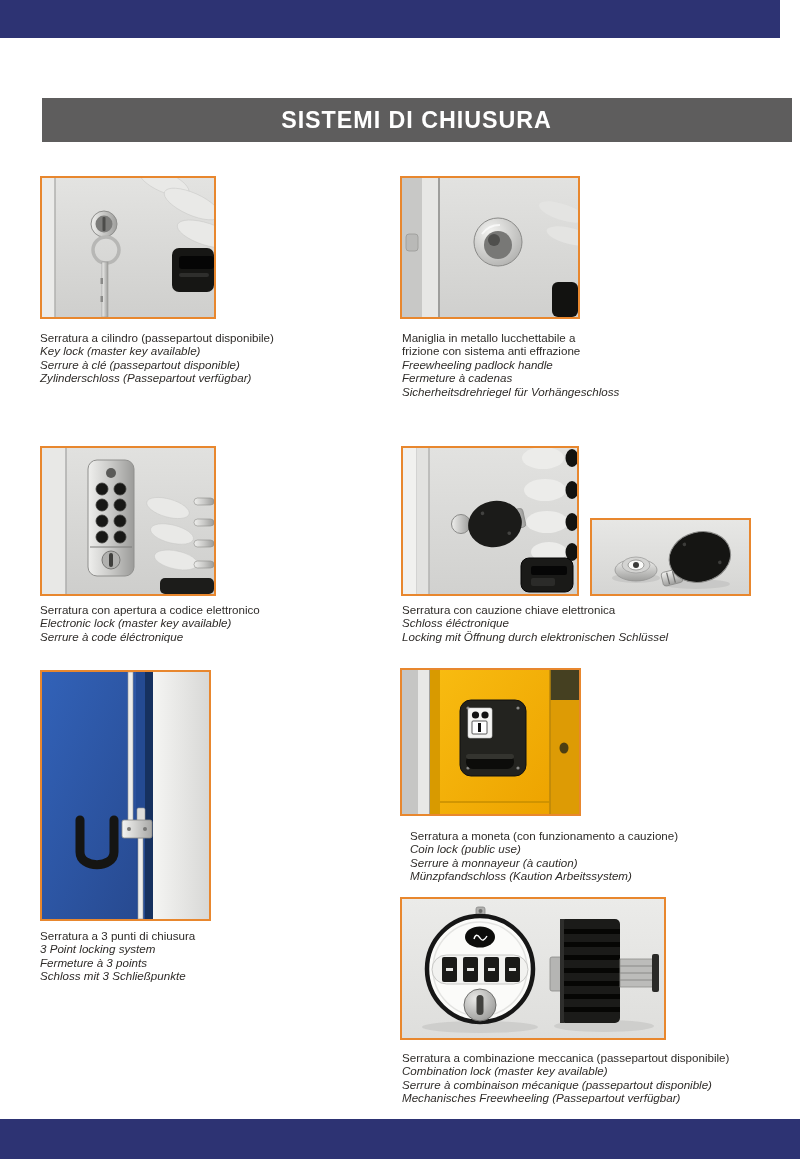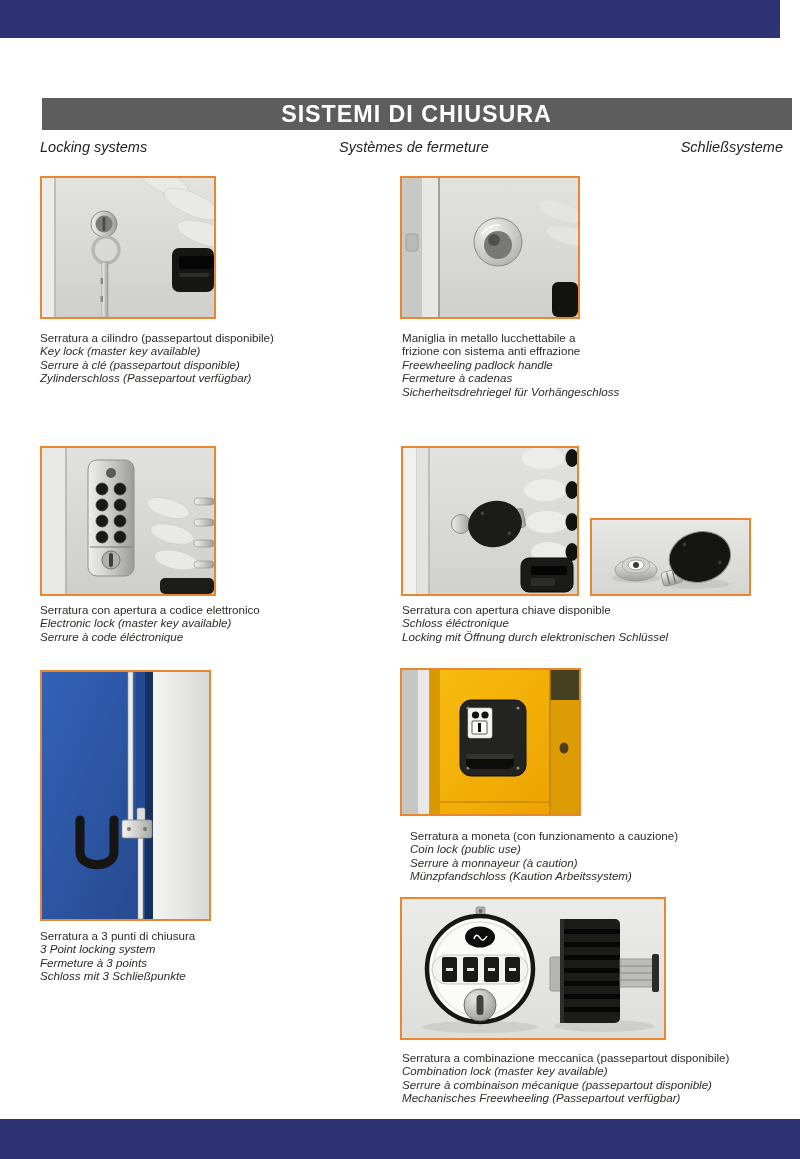--- a/index.html
+++ b/index.html
@@ -1,20 +1,20 @@
 <!DOCTYPE html>
 <html><head>
 <meta charset="utf-8">
 <style>
   html,body{margin:0;padding:0;background:#ffffff;}
   .page{position:relative;width:800px;height:1159px;background:#fff;overflow:hidden;
         font-family:"Liberation Sans",sans-serif;color:#2e2b28;}
   .topbar{position:absolute;left:0;top:0;width:780px;height:38px;background:#2d3373;}
   .bottombar{position:absolute;left:0;top:1119px;width:800px;height:40px;background:#2d3373;}
-  .titlebar{position:absolute;left:42px;top:98px;width:750px;height:32px;background:#5e5d5d;
+  .titlebar{position:absolute;left:42px;top:98px;width:750px;height:44px;background:#5e5d5d;
             display:flex;align-items:center;justify-content:center;}
   .titlebar h1{margin:0;color:#ffffff;font-size:24px;font-weight:700;letter-spacing:1px;
                transform:scaleX(.97);white-space:nowrap;}
   .subtitles{position:absolute;left:40px;top:139px;width:743px;display:flex;
              justify-content:space-between;align-items:baseline;
              font-style:italic;font-size:14.5px;color:#232323;}
   .photo{position:absolute;border:2px solid #e8872e;background:#d8d8d6;box-sizing:border-box;}
   .photo svg{display:block;width:100%;height:100%;}
   .tblock{position:absolute;font-size:11.6px;line-height:13.4px;color:#2e2b28;}
   .tblock p{margin:0;}
@@ -24,25 +24,20 @@
 <body>
 
 <div class="page">
 
   <div class="topbar"></div>
 
   <div class="titlebar">
     <h1>SISTEMI DI CHIUSURA</h1>
   </div>
 
-  <div class="subtitles">
-    <span>Locking systems</span>
-    <span>Systèmes de fermeture</span>
-    <span>Schließsysteme</span>
-  </div>
 
   <div class="photo" style="left:40px;top:176px;width:176px;height:143px">
     <svg viewBox="0 0 172 139" preserveAspectRatio="none">
       <defs>
         <linearGradient id="k-bg" x1="0" y1="0" x2="0" y2="1">
             <stop offset="0" stop-color="#e3e3e1"></stop>
             <stop offset="1" stop-color="#cfcfcd"></stop>
           </linearGradient>
         <linearGradient id="k-sil" x1="0" y1="0" x2="1" y2="0">
             <stop offset="0" stop-color="#f1f1ef"></stop>
@@ -232,21 +227,21 @@
     </svg>
   </div>
 
   <div class="tblock" style="left:40px;top:603px;width:360px">
     <p>Serratura con apertura a codice elettronico</p>
     <p class="it">Electronic lock (master key available)</p>
     <p class="it">Serrure à code éléctronique</p>
   </div>
 
   <div class="tblock" style="left:402px;top:603px;width:390px">
-    <p>Serratura con apertura chiave disponible</p>
+    <p>Serratura con cauzione chiave elettronica</p>
     <p class="it">Schloss éléctronique</p>
     <p class="it">Locking mit Öffnung durch elektronischen Schlüssel</p>
   </div>
 
   <div class="photo" style="left:40px;top:670px;width:171px;height:251px">
     <svg viewBox="0 0 167 247" preserveAspectRatio="none">
       <defs>
         <linearGradient id="b-blue" x1="0" y1="0" x2="1" y2="1">
             <stop offset="0" stop-color="#3262b8"></stop>
             <stop offset="1" stop-color="#27498f"></stop>

